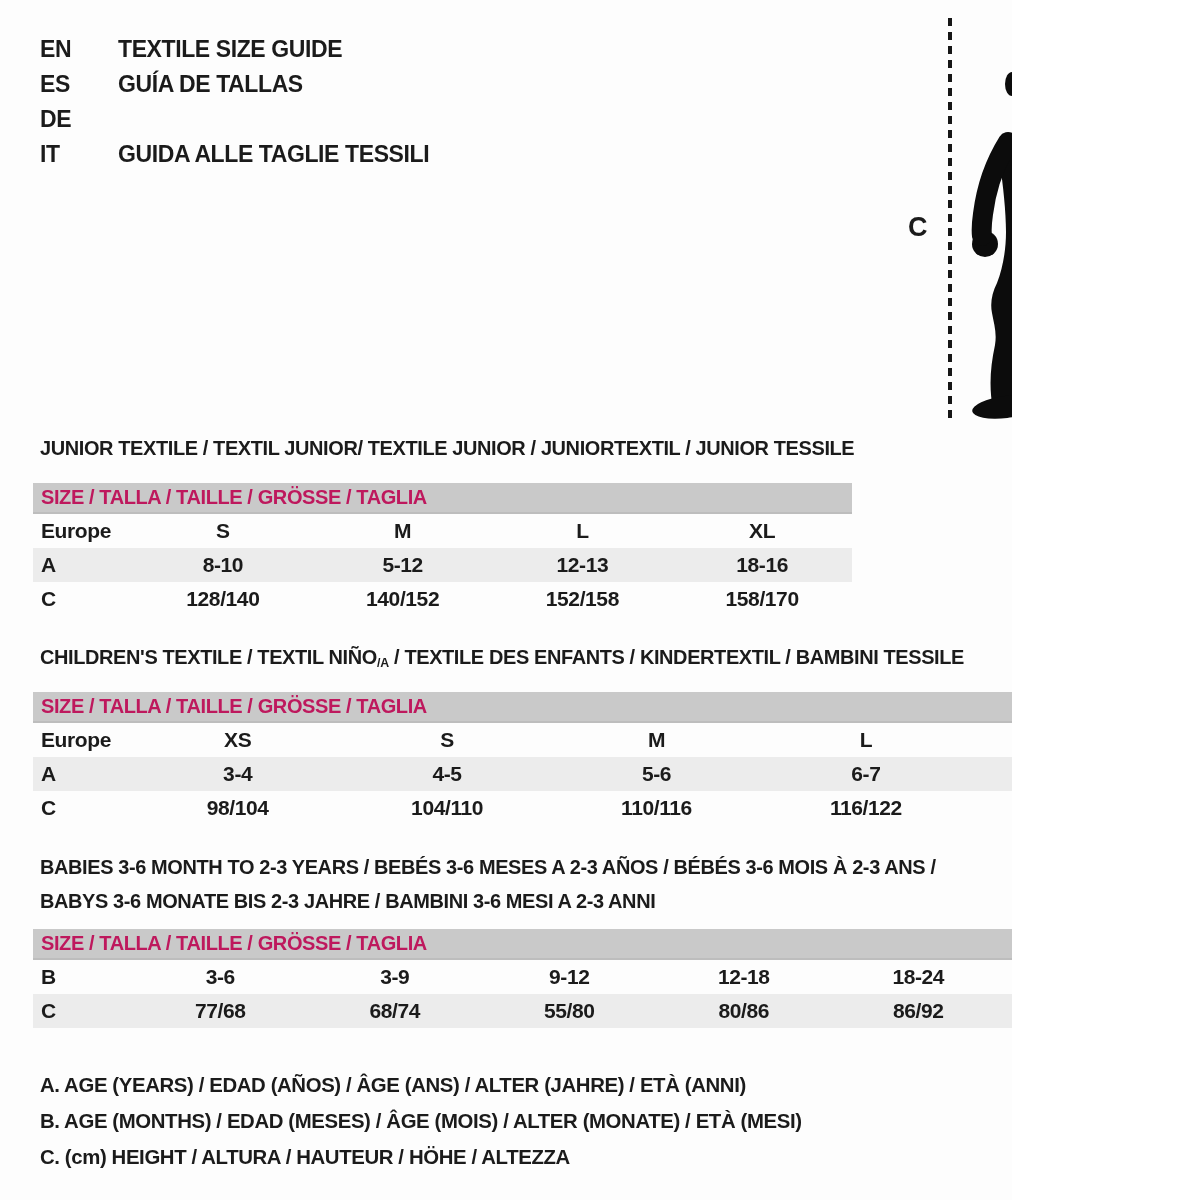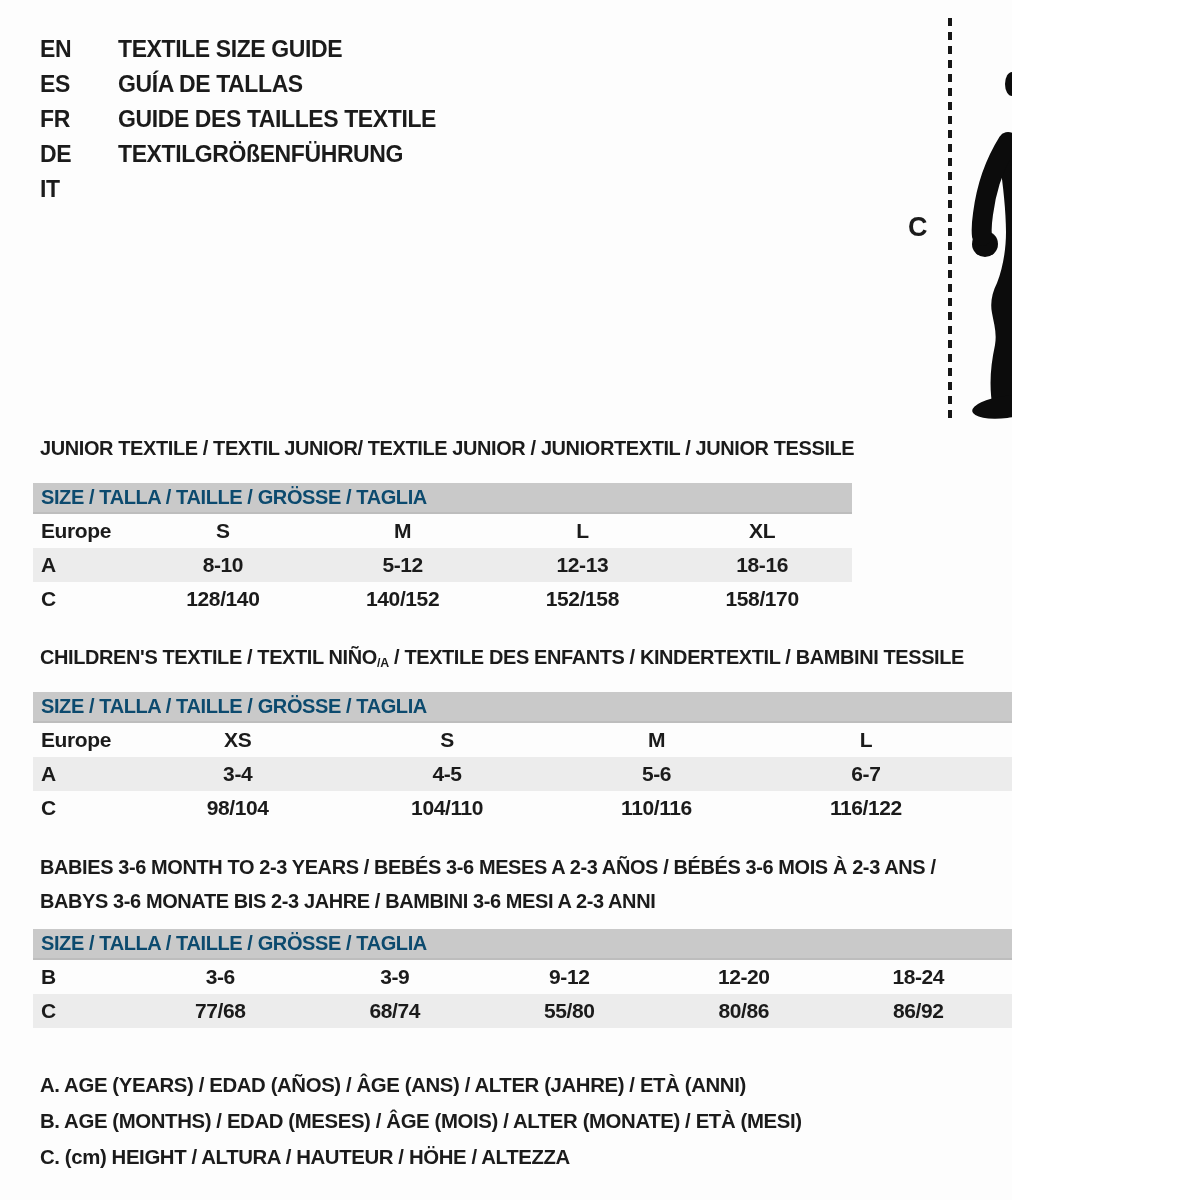--- a/index.html
+++ b/index.html
@@ -34,21 +34,21 @@
     position:absolute;left:40px;font-size:21px;white-space:nowrap;
     transform:scaleX(0.95);transform-origin:left center;
   }
   .heading-sub{font-size:13px;vertical-align:-3px;letter-spacing:-0.2px;}
   
   table.size-table{
     position:absolute;border-collapse:collapse;table-layout:fixed;
     font-weight:bold;color:#1b1b1b;
   }
   table.size-table th{
-    background:#c9c9c9;color:#0c4a6e;
+    background:#c9c9c9;color:#be185d;
     height:29px;text-align:left;padding:0 0 0 8px;
     font-size:20px;font-weight:bold;white-space:nowrap;
     border-bottom:2px solid #bdbdbd;
   }
   table.size-table td{
     height:34px;text-align:center;font-size:21px;padding:0;white-space:nowrap;
   }
   table.size-table td.row-label{text-align:left;padding-left:8px;}
   tr.r-gray td{background:#ececec;}
   tr.r-white td{background:transparent;}
@@ -64,29 +64,25 @@
   <div class="lang-list">
     <div class="lang-row">
       <span class="lang-code">EN</span>
       <span class="lang-label">TEXTILE SIZE GUIDE</span>
     </div>
     <div class="lang-row">
       <span class="lang-code">ES</span>
       <span class="lang-label">GUÍA DE TALLAS</span>
     </div>
     <div class="lang-row">
-      <span class="lang-code">FR</span>
-      <span class="lang-label">GUIDE DES TAILLES TEXTILE</span>
-    </div>
-    <div class="lang-row">
       <span class="lang-code">DE</span>
-      <span class="lang-label">TEXTILGRÖßENFÜHRUNG</span>
     </div>
     <div class="lang-row">
       <span class="lang-code">IT</span>
+      <span class="lang-label">GUIDA ALLE TAGLIE TESSILI</span>
     </div>
   </div>
 
   <div class="measure-line"></div>
   <div class="c-marker">C</div>
 
   <div class="figure-wrap">
     <svg viewBox="0 0 190 410">
       <g fill="#0c0c0c" stroke="none">
 
@@ -233,21 +229,21 @@
       <tr>
         <th colspan="7">SIZE / TALLA / TAILLE / GRÖSSE / TAGLIA</th>
       </tr>
     </thead>
     <tbody>
       <tr class="r-white">
         <td class="row-label">B</td>
         <td>3-6</td>
         <td>3-9</td>
         <td>9-12</td>
-        <td>12-20</td>
+        <td>12-18</td>
         <td>18-24</td>
         <td>24-36</td>
       </tr>
       <tr class="r-gray">
         <td class="row-label">C</td>
         <td>77/68</td>
         <td>68/74</td>
         <td>55/80</td>
         <td>80/86</td>
         <td>86/92</td>

